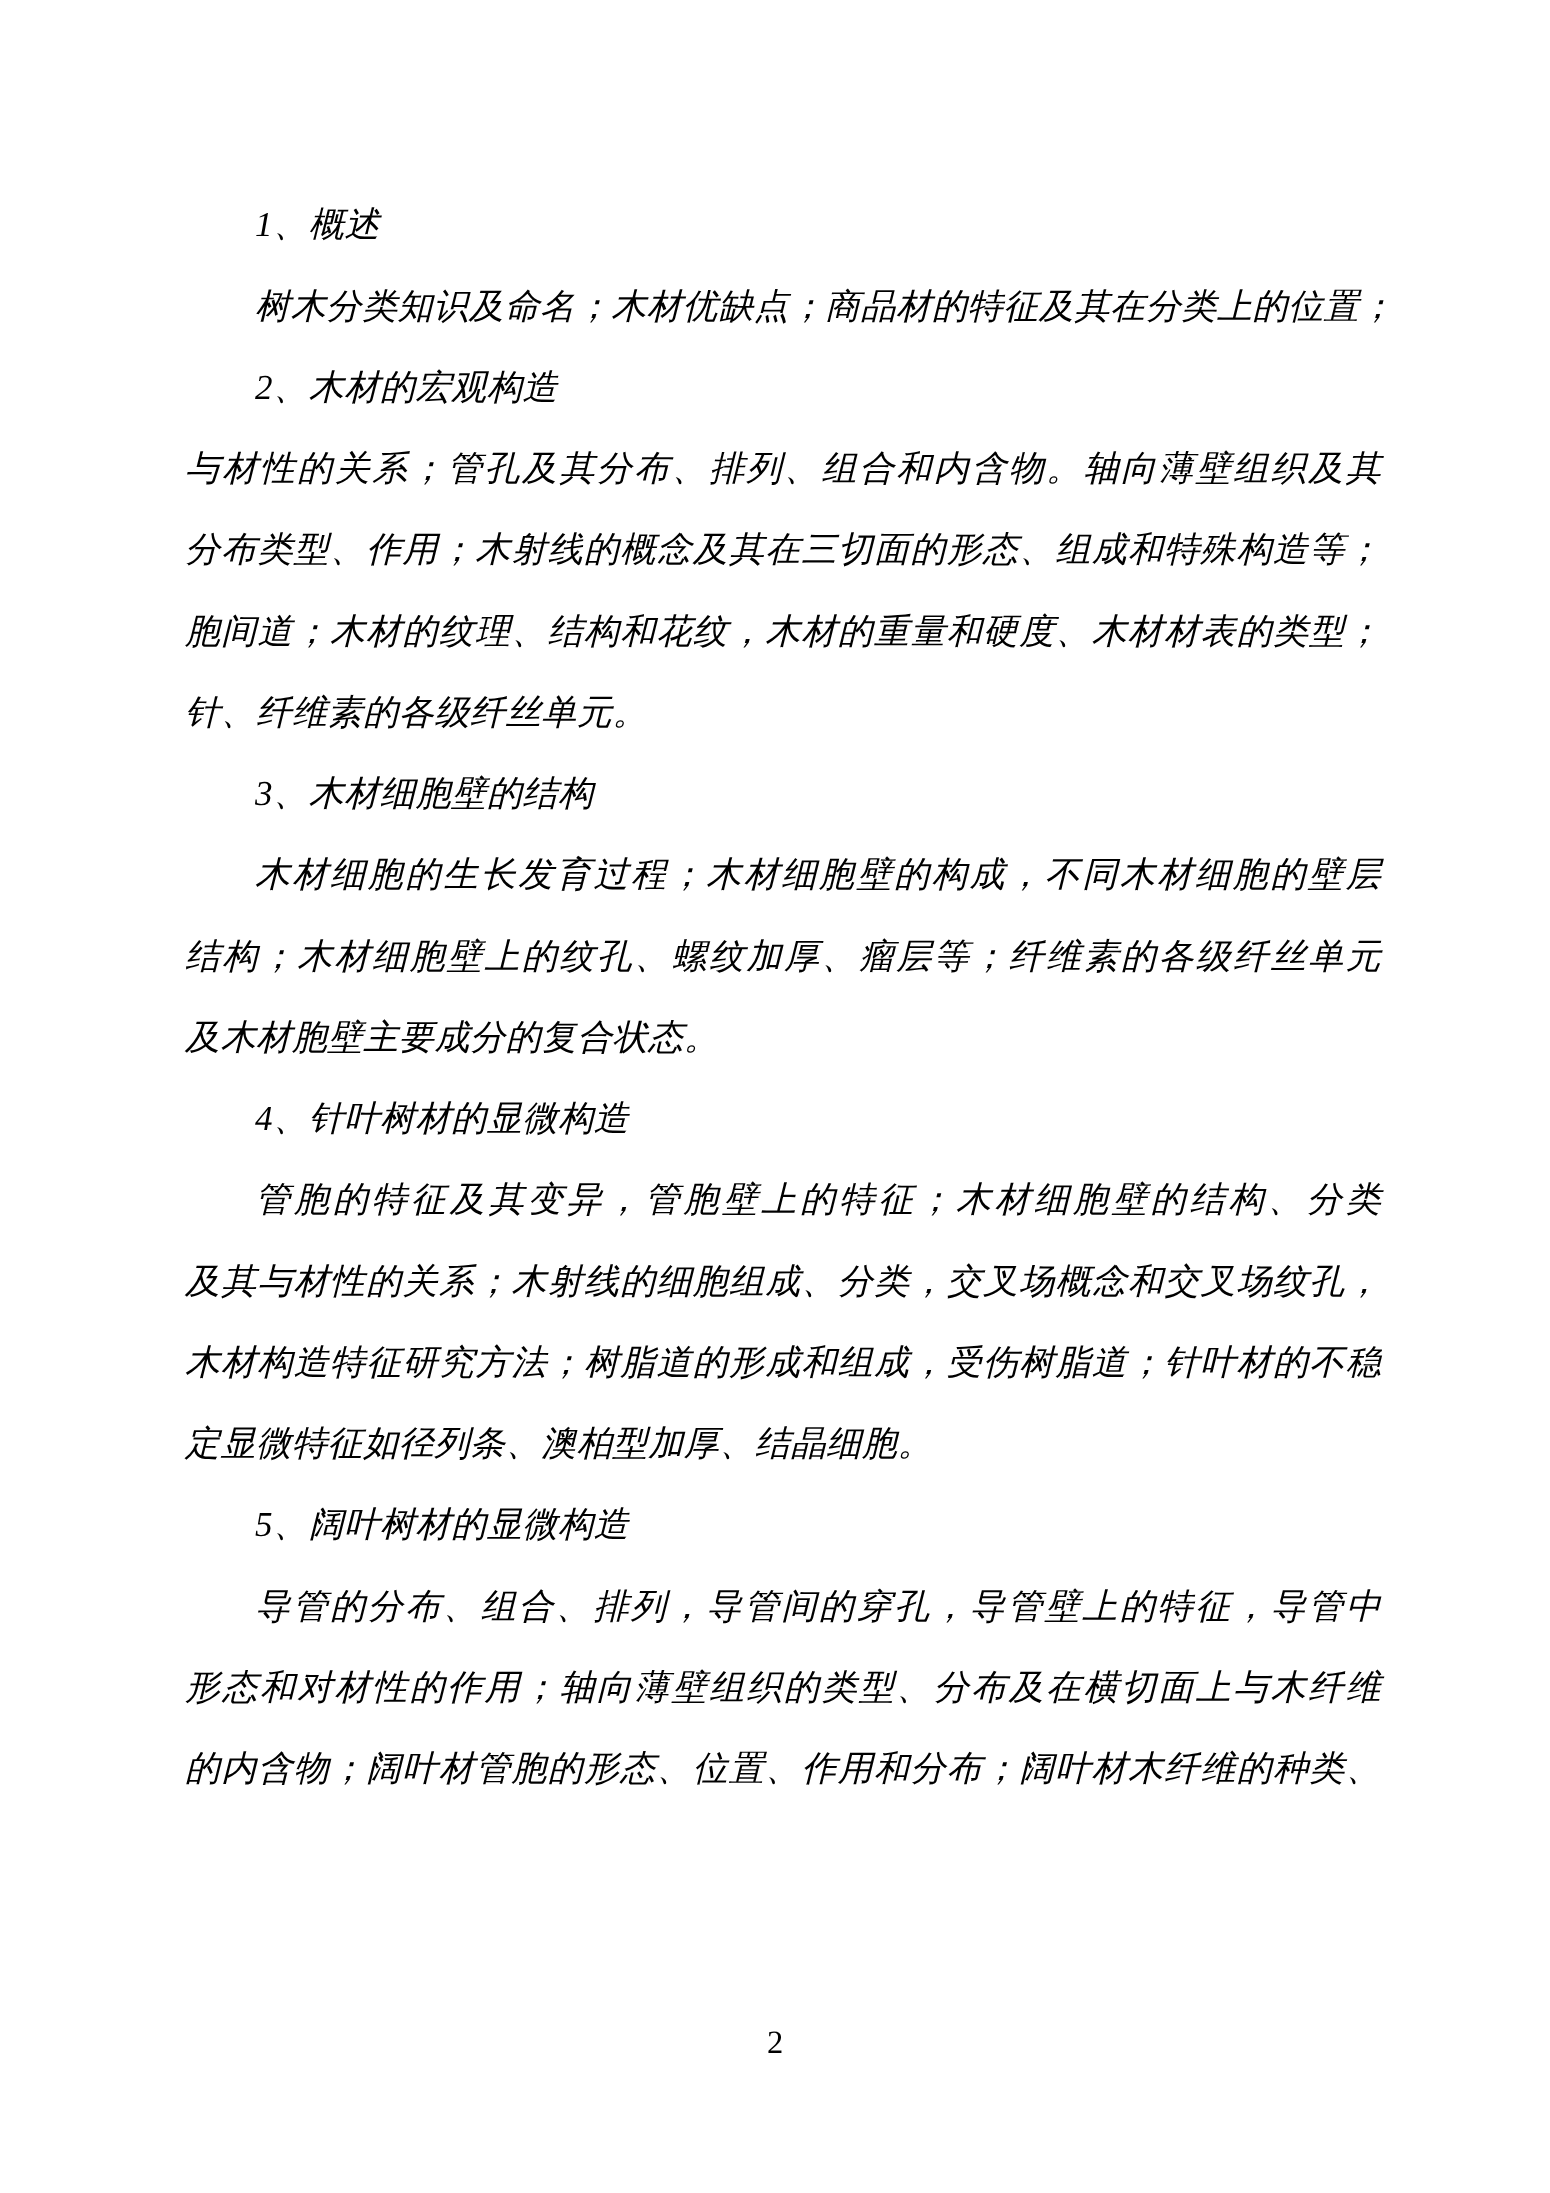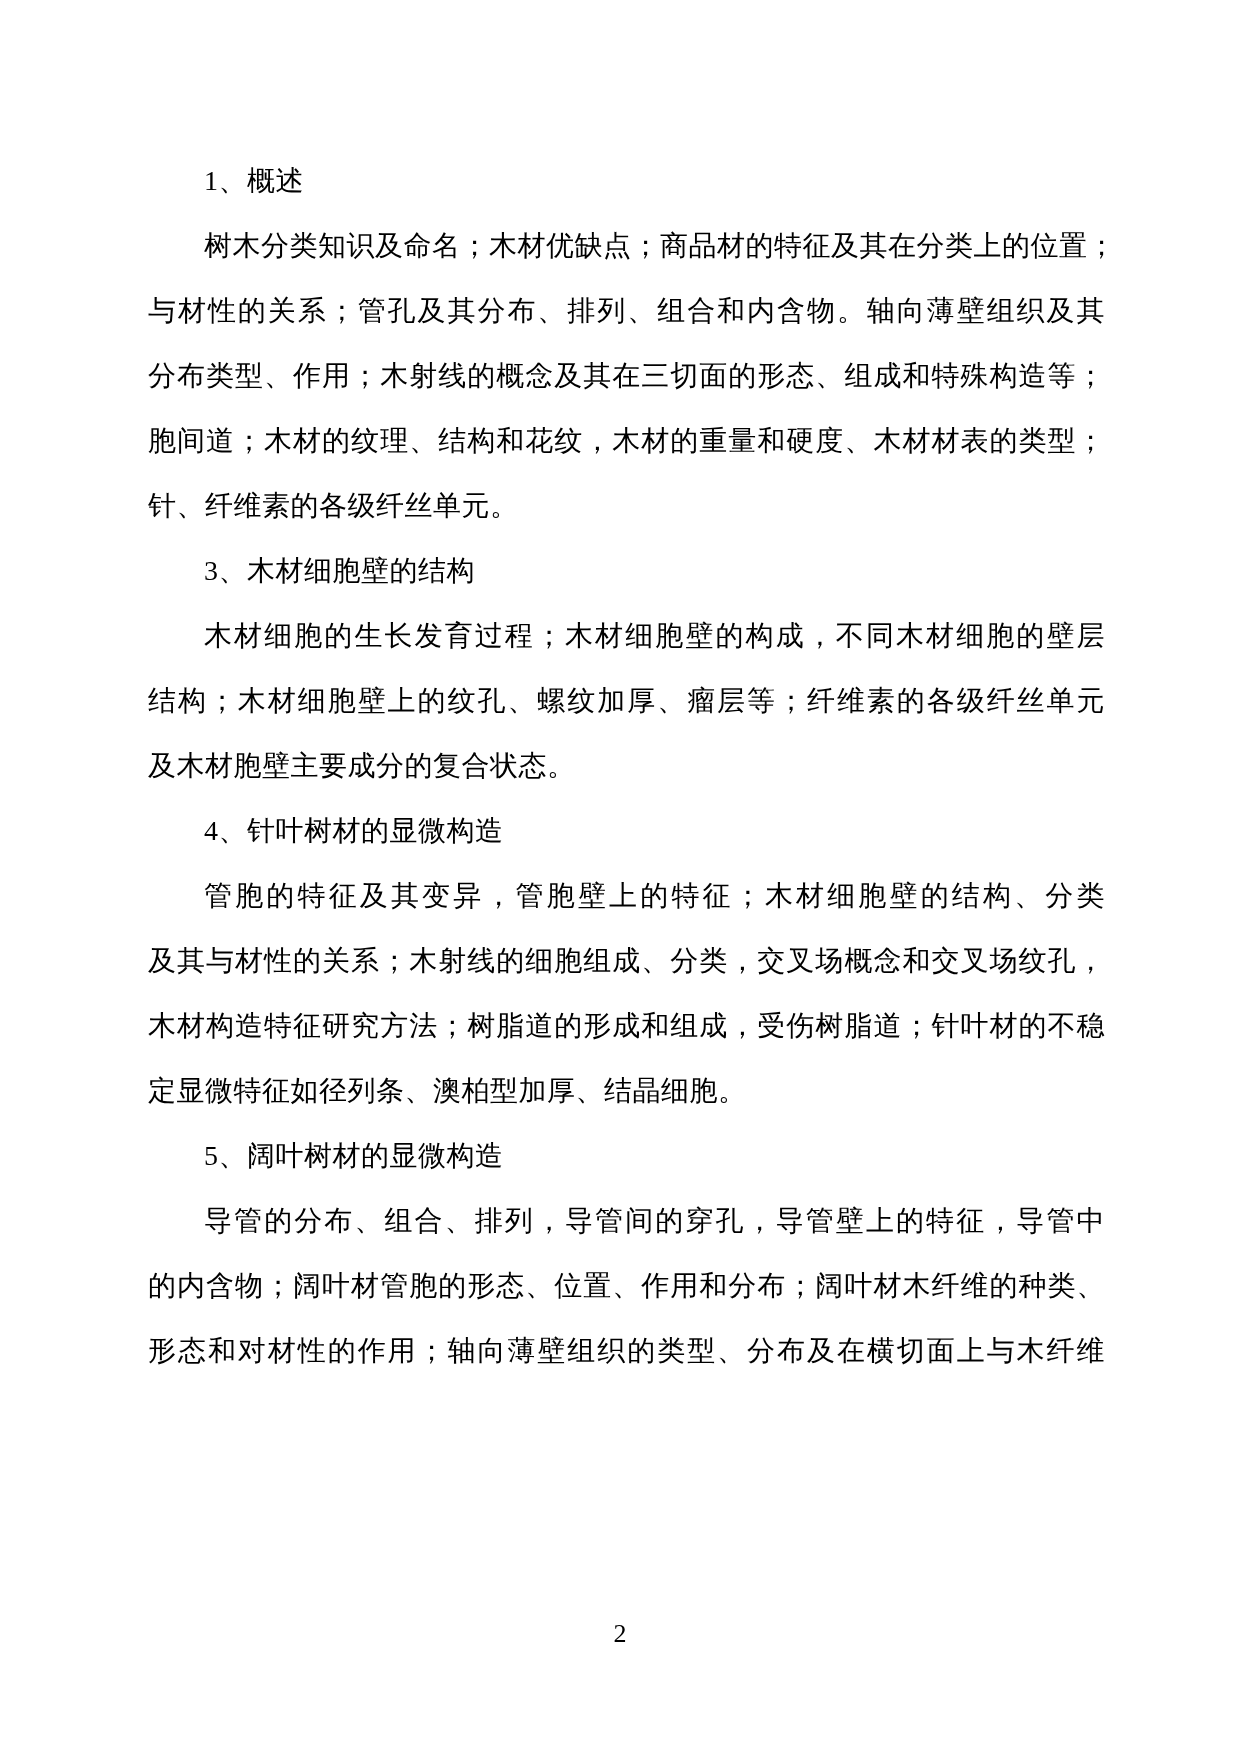--- a/index.html
+++ b/index.html
@@ -14,20 +14,21 @@
     background: #ffffff;
     overflow: hidden;
     font-family: "Liberation Serif", "DejaVu Serif", serif;
     color: #000000;
   }
   .content {
     position: absolute;
     left: 148px;
     top: 148px;
     width: 957px;
+    font-style: italic;
   }
   .line {
     font-size: 28px;
     line-height: 65px;
     height: 65px;
     text-align: justify;
     text-align-last: justify;
     letter-spacing: 0.5px;
     white-space: nowrap;
     overflow: visible;
@@ -50,37 +51,38 @@
 </style>
 </head>
 <body>
 
 <div class="page">
   <div class="content">
 
     <div class="line heading">1、概述</div>
     <div class="line first">树木分类知识及命名；木材优缺点；商品材的特征及其在分类上的位置；</div>
 
+    <div class="line heading">2、木材的宏观构造</div>
     <div class="line">与材性的关系；管孔及其分布、排列、组合和内含物。轴向薄壁组织及其</div>
     <div class="line">分布类型、作用；木射线的概念及其在三切面的形态、组成和特殊构造等；</div>
     <div class="line">胞间道；木材的纹理、结构和花纹，木材的重量和硬度、木材材表的类型；</div>
     <div class="line end">针、纤维素的各级纤丝单元。</div>
 
     <div class="line heading">3、木材细胞壁的结构</div>
     <div class="line first">木材细胞的生长发育过程；木材细胞壁的构成，不同木材细胞的壁层</div>
     <div class="line">结构；木材细胞壁上的纹孔、螺纹加厚、瘤层等；纤维素的各级纤丝单元</div>
     <div class="line end">及木材胞壁主要成分的复合状态。</div>
 
     <div class="line heading">4、针叶树材的显微构造</div>
     <div class="line first">管胞的特征及其变异，管胞壁上的特征；木材细胞壁的结构、分类</div>
     <div class="line">及其与材性的关系；木射线的细胞组成、分类，交叉场概念和交叉场纹孔，</div>
     <div class="line">木材构造特征研究方法；树脂道的形成和组成，受伤树脂道；针叶材的不稳</div>
     <div class="line end">定显微特征如径列条、澳柏型加厚、结晶细胞。</div>
 
     <div class="line heading">5、阔叶树材的显微构造</div>
     <div class="line first">导管的分布、组合、排列，导管间的穿孔，导管壁上的特征，导管中</div>
+    <div class="line">形态和对材性的作用；轴向薄壁组织的类型、分布及在横切面上与木纤维</div>
     <div class="line">的内含物；阔叶材管胞的形态、位置、作用和分布；阔叶材木纤维的种类、</div>
-    <div class="line">形态和对材性的作用；轴向薄壁组织的类型、分布及在横切面上与木纤维</div>
 
   </div>
 
   <div class="page-number">2</div>
 </div>
 
 </body></html>

